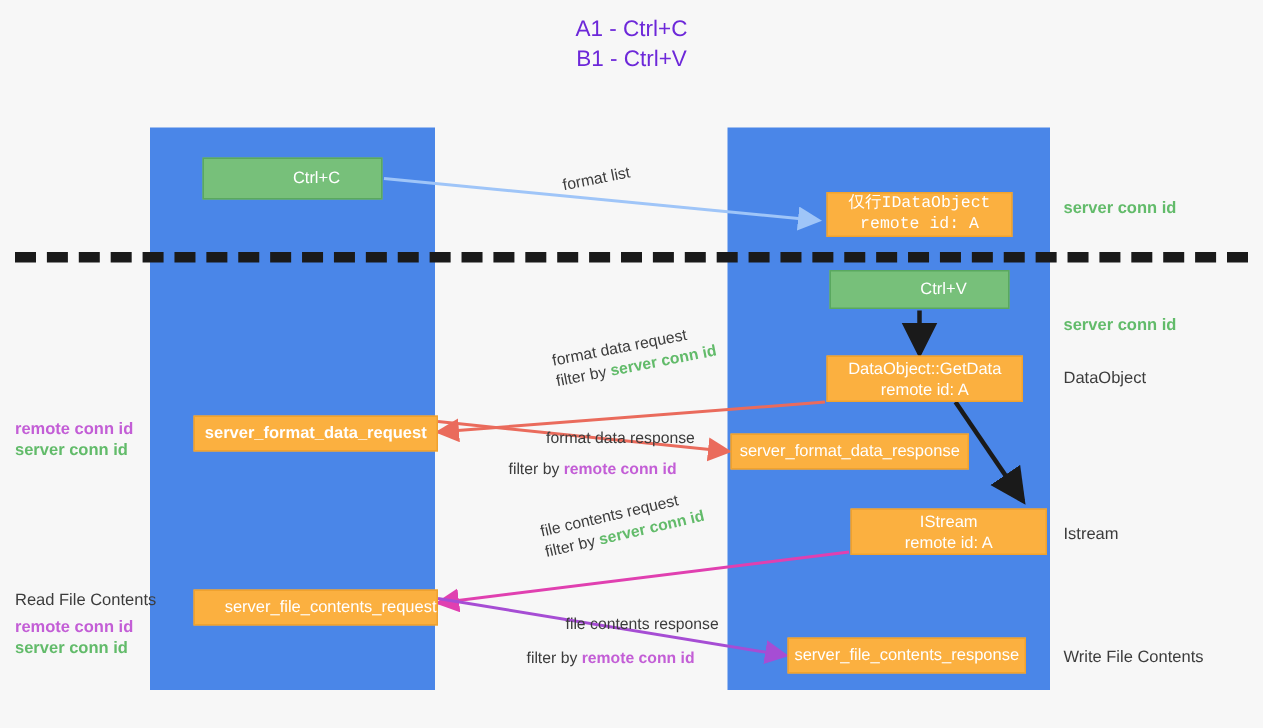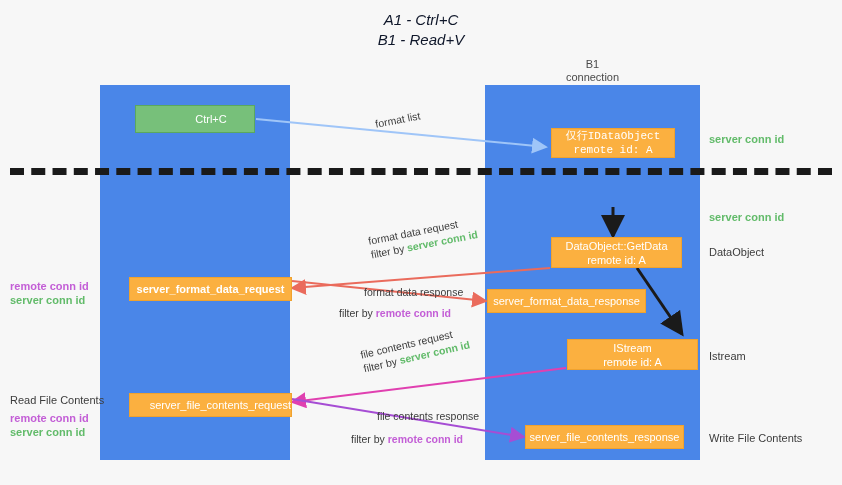--- a/index.html
+++ b/index.html
@@ -10,21 +10,21 @@
     position:relative;
     overflow:hidden;
     color:#3c3c3c;
   }
   .stage{position:absolute;left:0;top:0;width:842px;height:485px;}
   .abs{position:absolute;}
 
   
   #title{
     left:0;top:10px;width:842px;text-align:center;
-    font-size:15px;line-height:20px;color:#0f172a;font-style:italic;
+    font-size:15px;line-height:20px;color:#6d28d9;
   }
 
   
   .lane-head{
     text-align:center;font-size:11px;line-height:13px;color:#4a4a4a;
   }
 
   
   .lane{background:#4a86e8;}
   #lane-a{left:100px;top:85px;width:190px;height:375px;}
@@ -62,27 +62,23 @@
 
   svg.overlay{position:absolute;left:0;top:0;width:842px;height:485px;pointer-events:none;}
 </style>
 </head>
 <body>
 
 <div class="stage">
 
   <div class="abs" id="title">
     <div>A1 - Ctrl+C</div>
-    <div>B1 - Read+V</div>
-  </div>
-
-  <div class="abs lane-head" style="left:485px;top:58px;width:215px;">
-    <div>B1</div>
-    <div>connection</div>
-  </div>
+    <div>B1 - Ctrl+V</div>
+  </div>
+
 
   <div class="abs lane" id="lane-a"></div>
   <div class="abs lane" id="lane-b"></div>
 
   <svg class="overlay" viewBox="0 0 842 485">
     <defs>
       <marker id="ah-blue" markerWidth="9" markerHeight="9" refX="7" refY="4" orient="auto">
         <path d="M0,0 L8,4 L0,8 z" fill="#9fc5f8"></path>
       </marker>
       <marker id="ah-red" markerWidth="9" markerHeight="9" refX="7" refY="4" orient="auto">
@@ -126,20 +122,23 @@
 
   <div class="abs node orange" style="left:129px;top:393px;width:163px;height:24px;align-items:flex-end;">
     <span>server_file_contents_request</span>
   </div>
 
   <div class="abs node orange" style="left:551px;top:128px;width:124px;height:30px;font-family:Liberation Mono, monospace;">
     <span>仅行IDataObject</span>
     <span class="l2">remote id: A</span>
   </div>
 
+  <div class="abs node green" style="left:553px;top:180px;width:120px;height:26px;">
+    <span>Ctrl+V</span>
+  </div>
 
   <div class="abs node orange" style="left:551px;top:237px;width:131px;height:31px;">
     <span>DataObject::GetData</span>
     <span class="l2">remote id: A</span>
   </div>
 
   <div class="abs node orange" style="left:487px;top:289px;width:159px;height:24px;">
     <span>server_format_data_response</span>
   </div>
 

